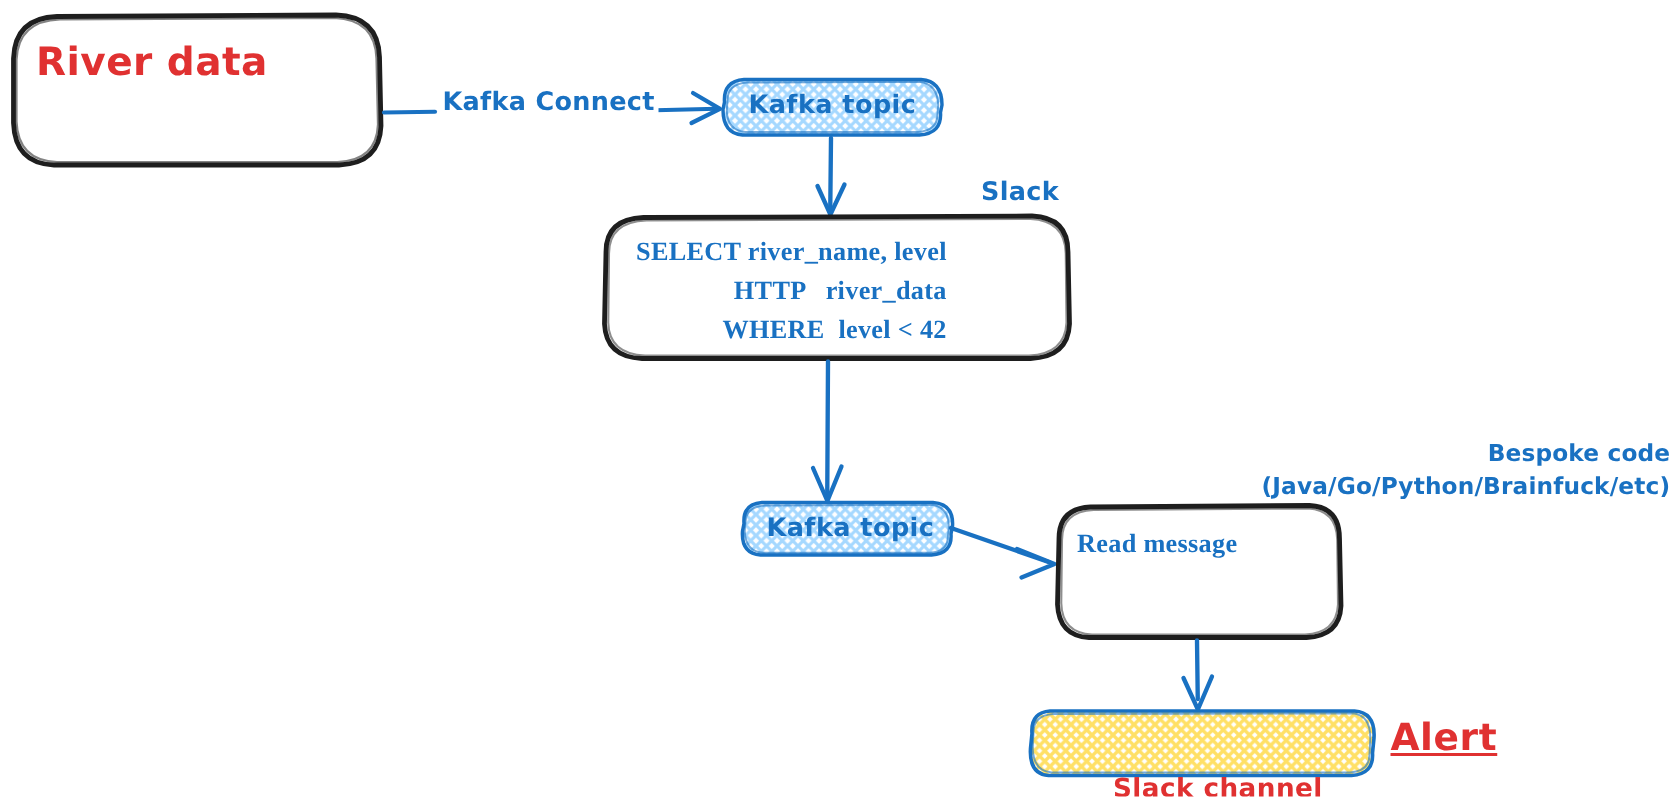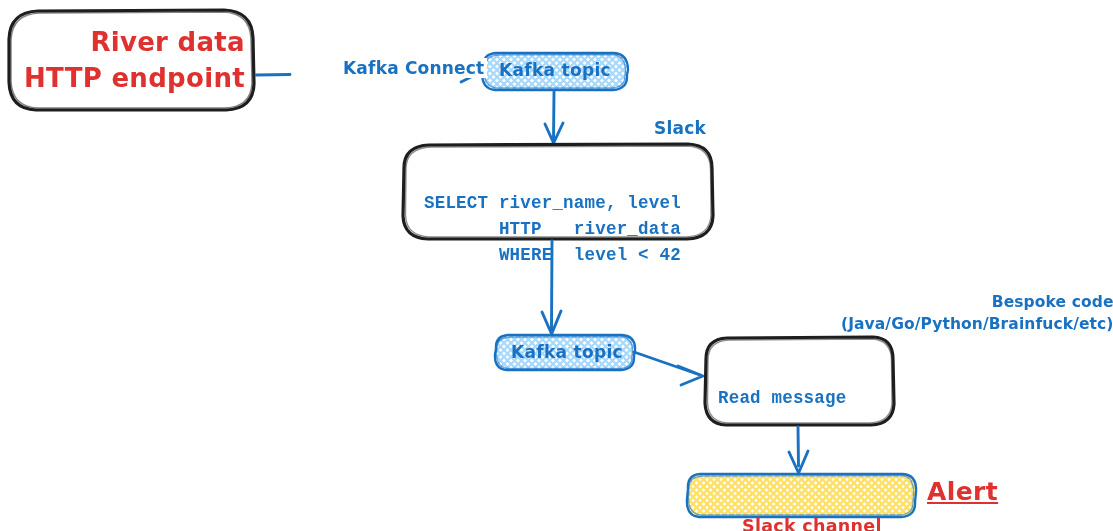--- a/index.html
+++ b/index.html
@@ -26,22 +26,21 @@
     white-space: pre;
     text-align: right;
   }
   .red-text {
     color: #e03131;
   }
   .blue-text {
     color: #1971c2;
   }
   .mono {
-    font-family: Liberation Mono, monospace;
-    margin-top: 36px;
+    font-family: Liberation Serif, serif;
   }
   .sans {
     font-family: "DejaVu Sans", sans-serif;
   }
 
   
   #box-river-label {
     left: 24px;
     top: 24px;
     font-size: 26px;
@@ -52,21 +51,20 @@
 
   
   #edge-kafka-connect-label {
     left: 292px;
     top: 58px;
     font-size: 17px;
     font-weight: 600;
     letter-spacing: 0.2px;
     background: #ffffff;
     padding: 0 3px;
-    margin-left: 48px;
   }
 
   
   #box-kafka-top-label {
     left: 499px;
     top: 60px;
     font-size: 17px;
     font-weight: 600;
     letter-spacing: 0.3px;
   }
@@ -208,21 +206,21 @@
     <path d="M789,452 L798.6,473 L808,451" fill="none" stroke="#1971c2" stroke-width="2.9" stroke-linecap="round" stroke-linejoin="round"></path>
   </g>
 
   <g>
     <path d="M700,474 L903,474 Q917,475 916,492 L915,502 Q916,516 901,517 L699,517 Q686,516 687,499 L688,489 Q687,475 700,474 Z" fill="url(#hatch-yellow)" stroke="#1971c2" stroke-width="2.4" stroke-linejoin="round"></path>
     <path d="M702,476 L902,475.5 Q914,477 913.5,493 L913,503 Q913,514 900,515 L701,515 Q689,514 688.5,499 L689,488 Q689,477 702,476 Z" fill="none" stroke="#1971c2" stroke-width="1.3" opacity="0.6" stroke-linejoin="round"></path>
   </g>
 
 </svg>
 
-<div class="node-text sans red-text" id="box-river-label"><span>River data</span><br><span>HTTP endpoint</span></div>
+<div class="node-text sans red-text" id="box-river-label"><span>River data</span><br></div>
 
 <div class="node-text sans blue-text" id="edge-kafka-connect-label">Kafka Connect</div>
 
 <div class="node-text sans blue-text" id="box-kafka-top-label">Kafka topic</div>
 
 <div class="node-text sans blue-text" id="label-flink">Slack</div>
 
 <div class="node-text mono blue-text" id="box-sql-text"><span>SELECT river_name, level</span><br><span>HTTP   river_data</span><br><span>WHERE  level &lt; 42</span></div>
 
 <div class="node-text sans blue-text" id="box-kafka-bottom-label">Kafka topic</div>

